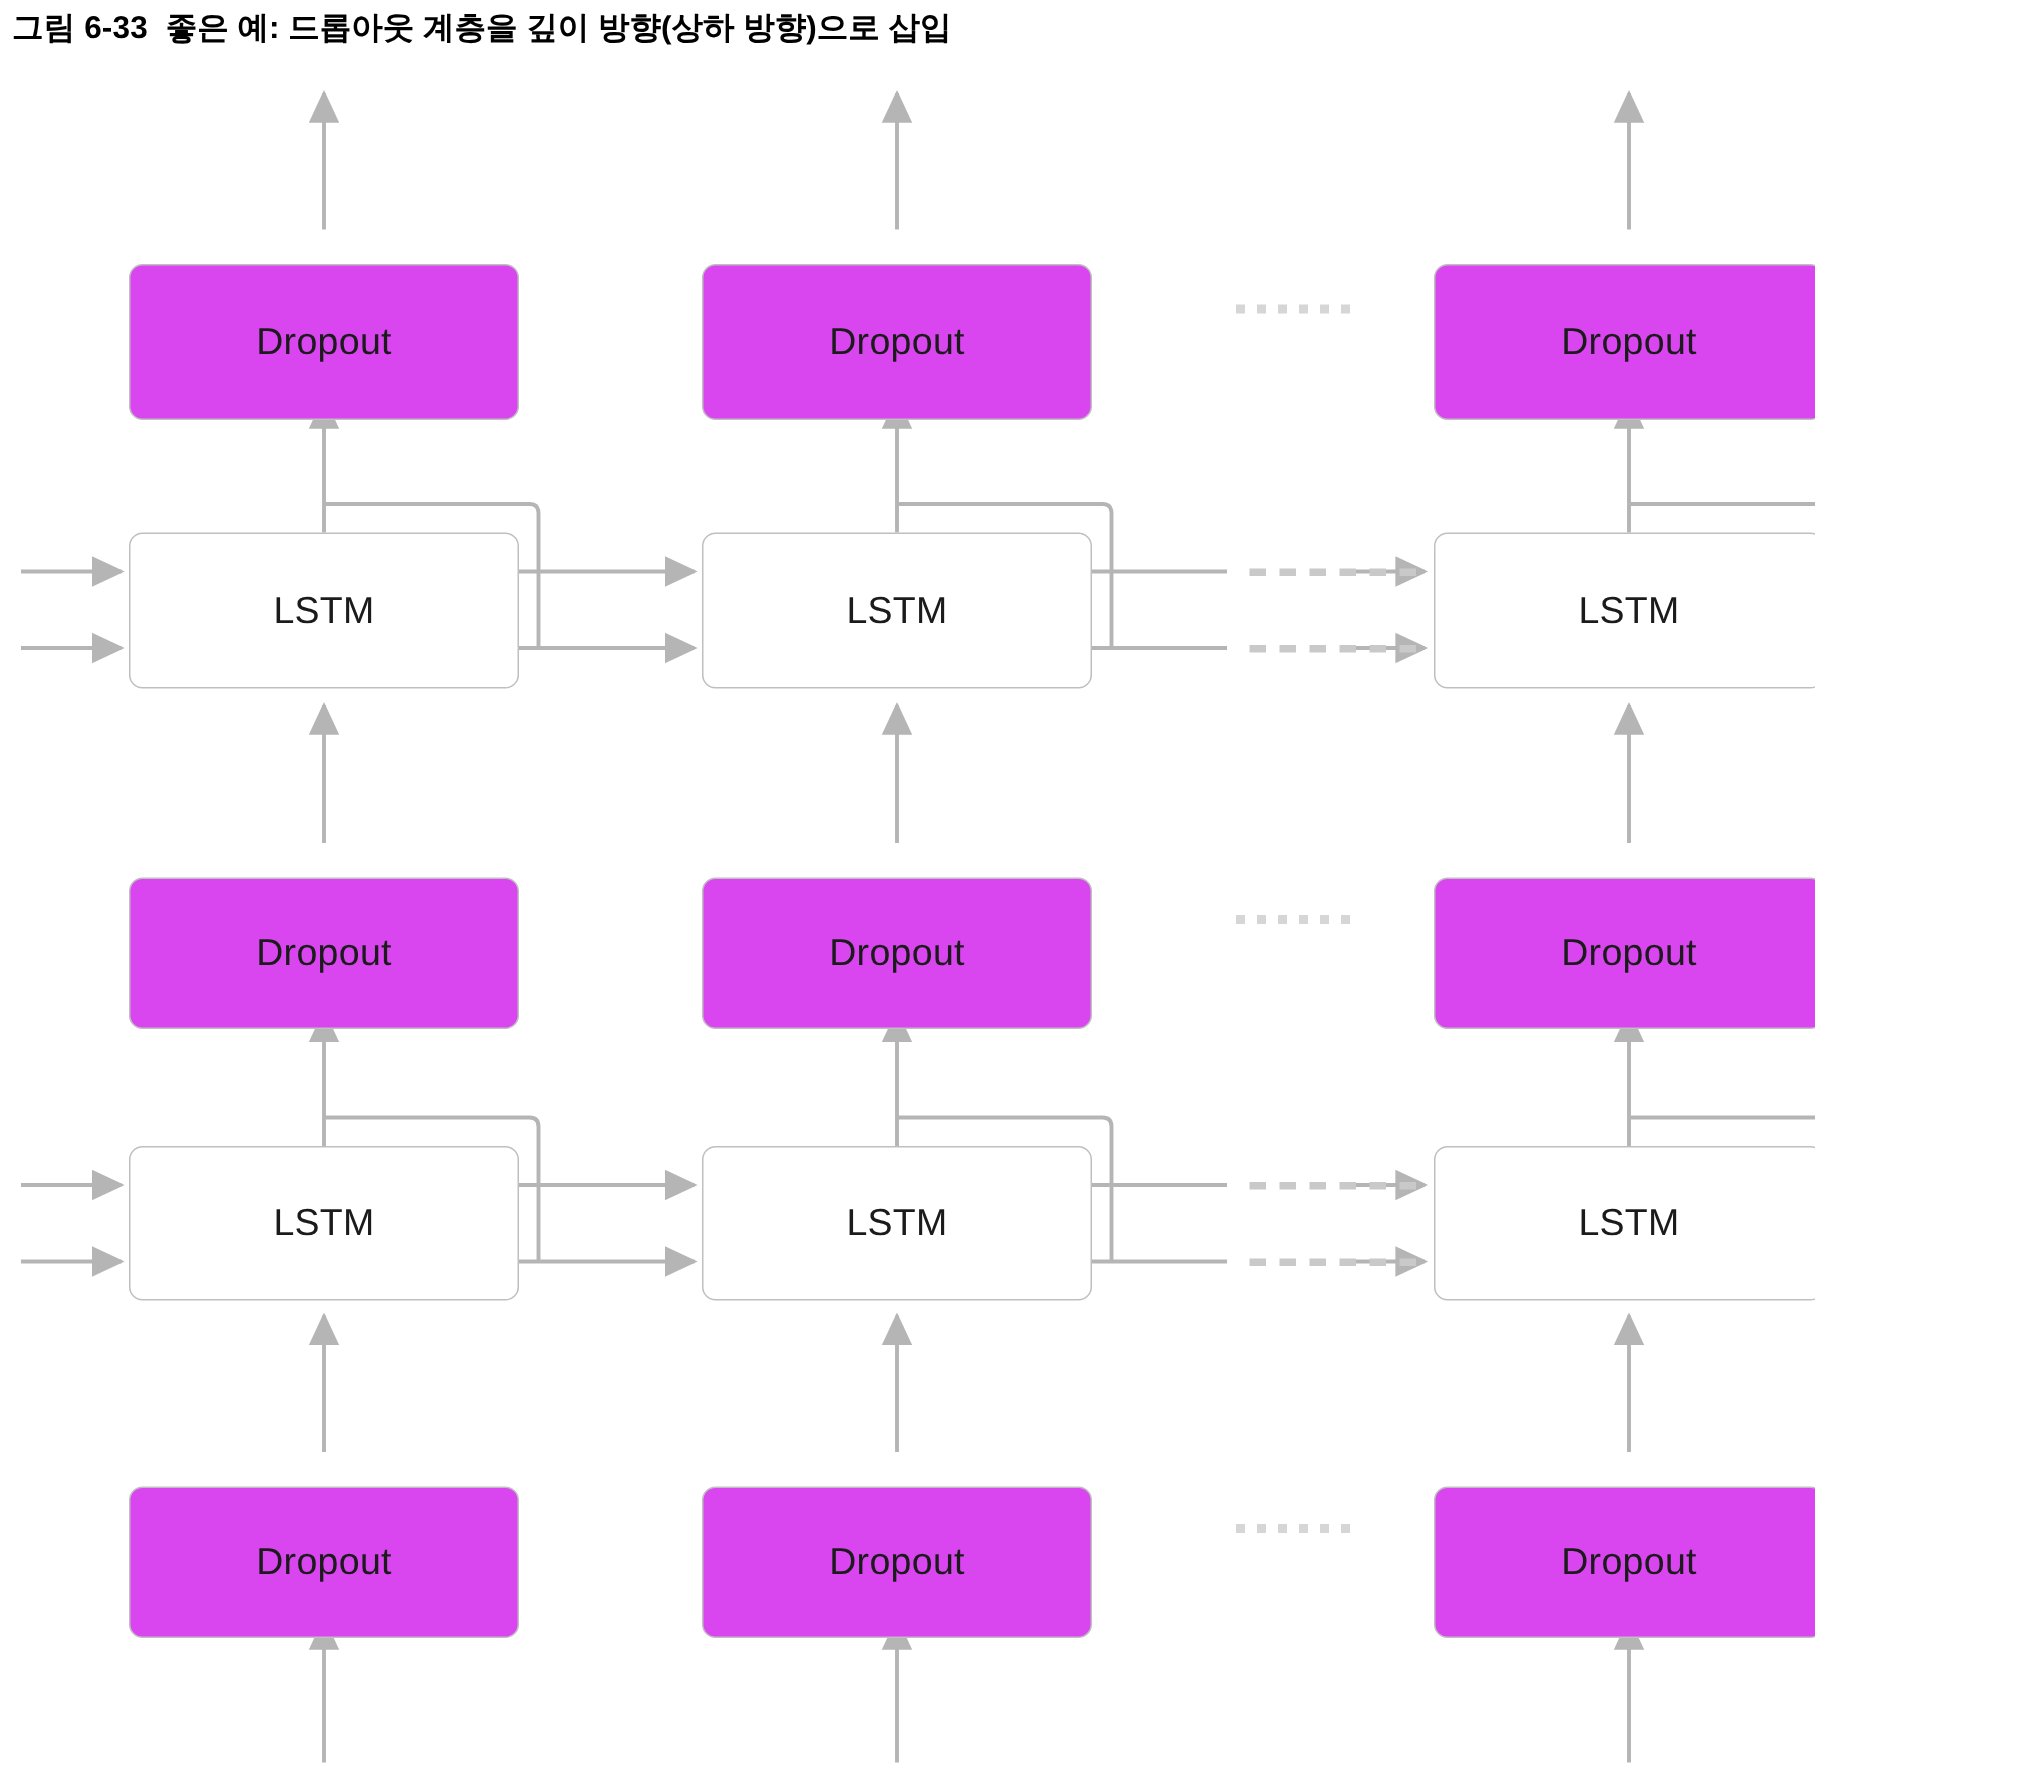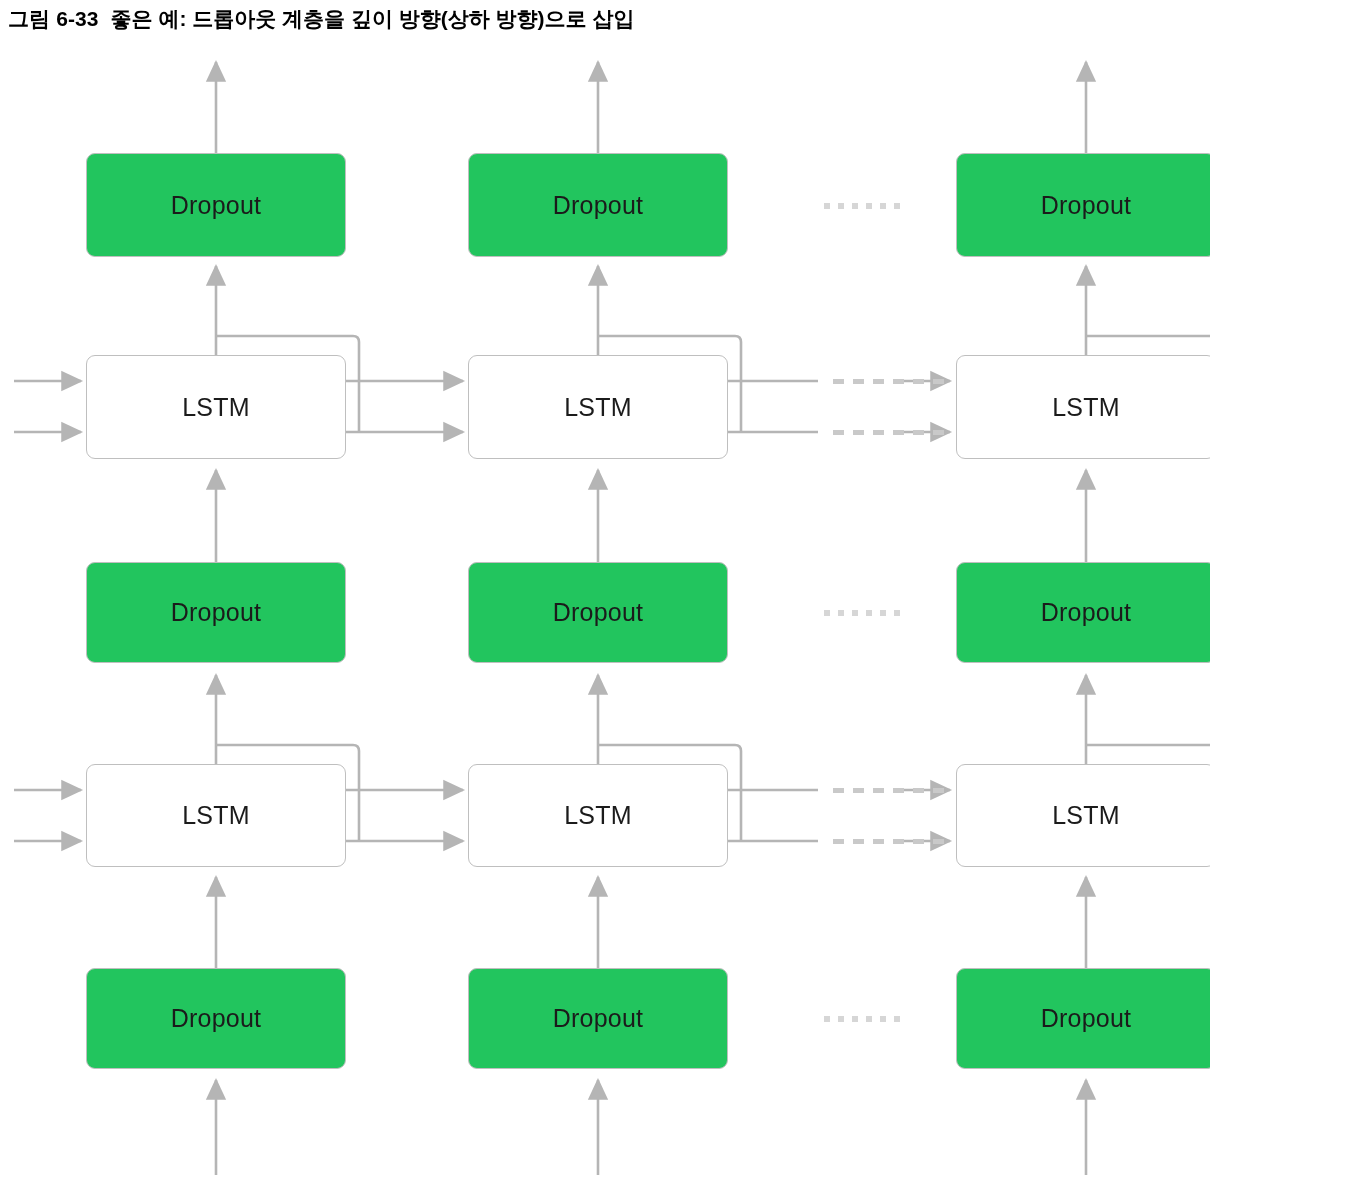--- a/index.html
+++ b/index.html
@@ -55,21 +55,22 @@
     border-radius: 9px;
     display: flex;
     align-items: center;
     justify-content: center;
     font-size: 25px;
     letter-spacing: 0.2px;
     color: #1b1b1b;
     user-select: none;
   }
   .node.dropout {
-    background: #22c55e;
+    background: #d946ef;
+    margin-top: 23px;
   }
   .node.lstm {
     background: #ffffff;
   }
   
   .ellipsis {
     position: absolute;
     display: flex;
     align-items: center;
     gap: 8px;

